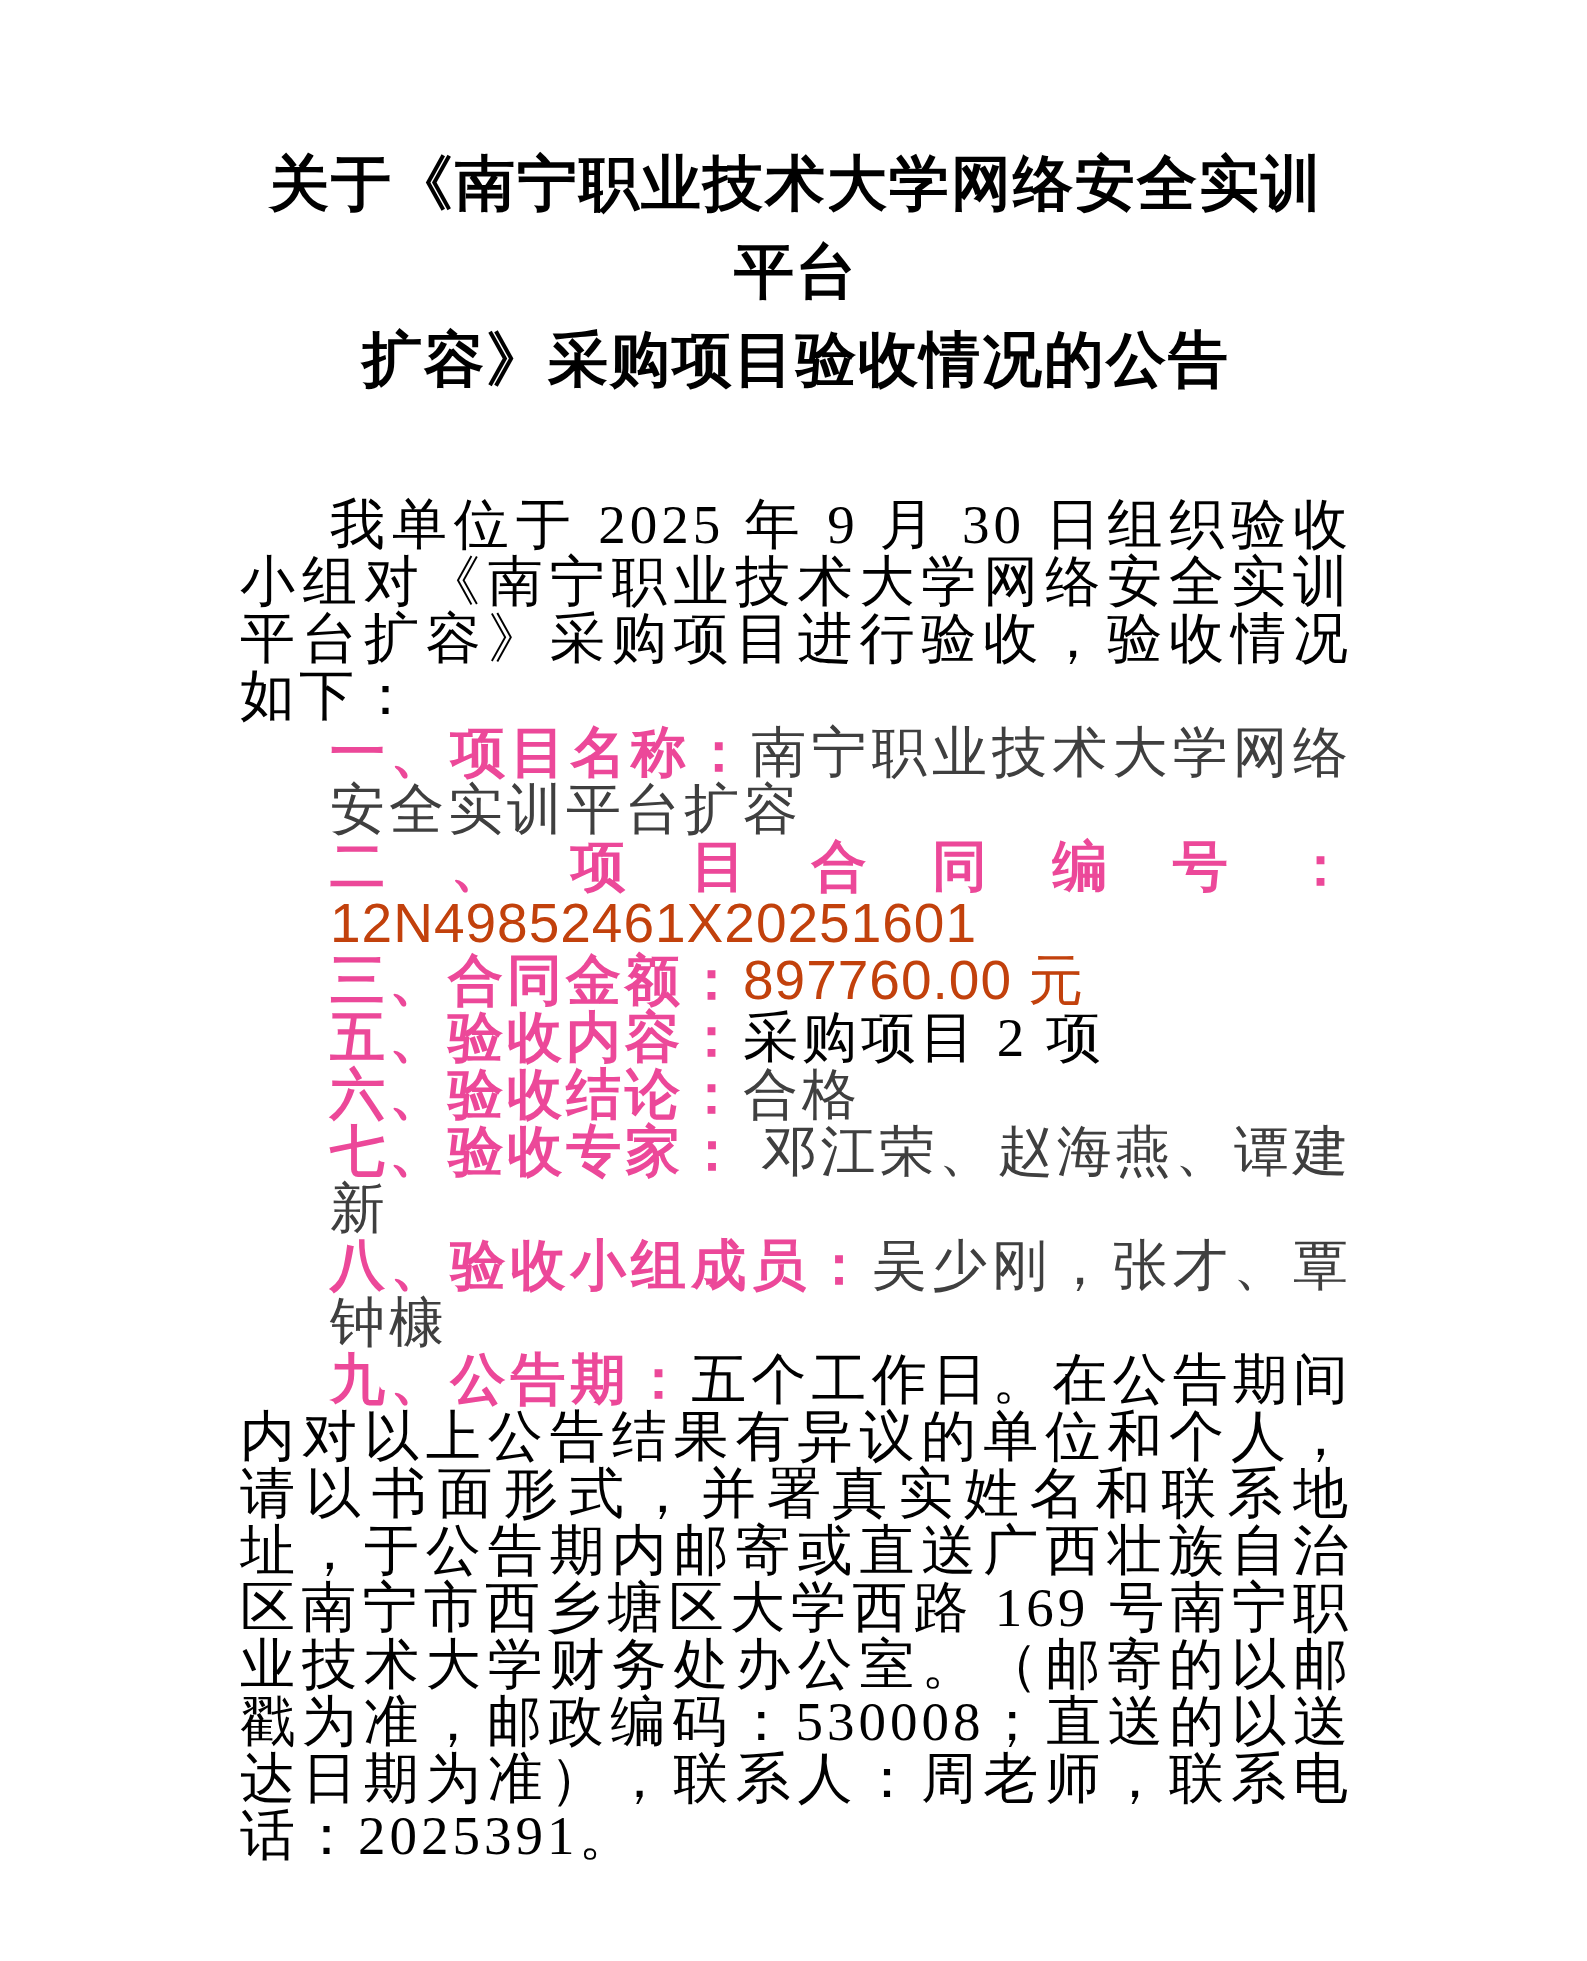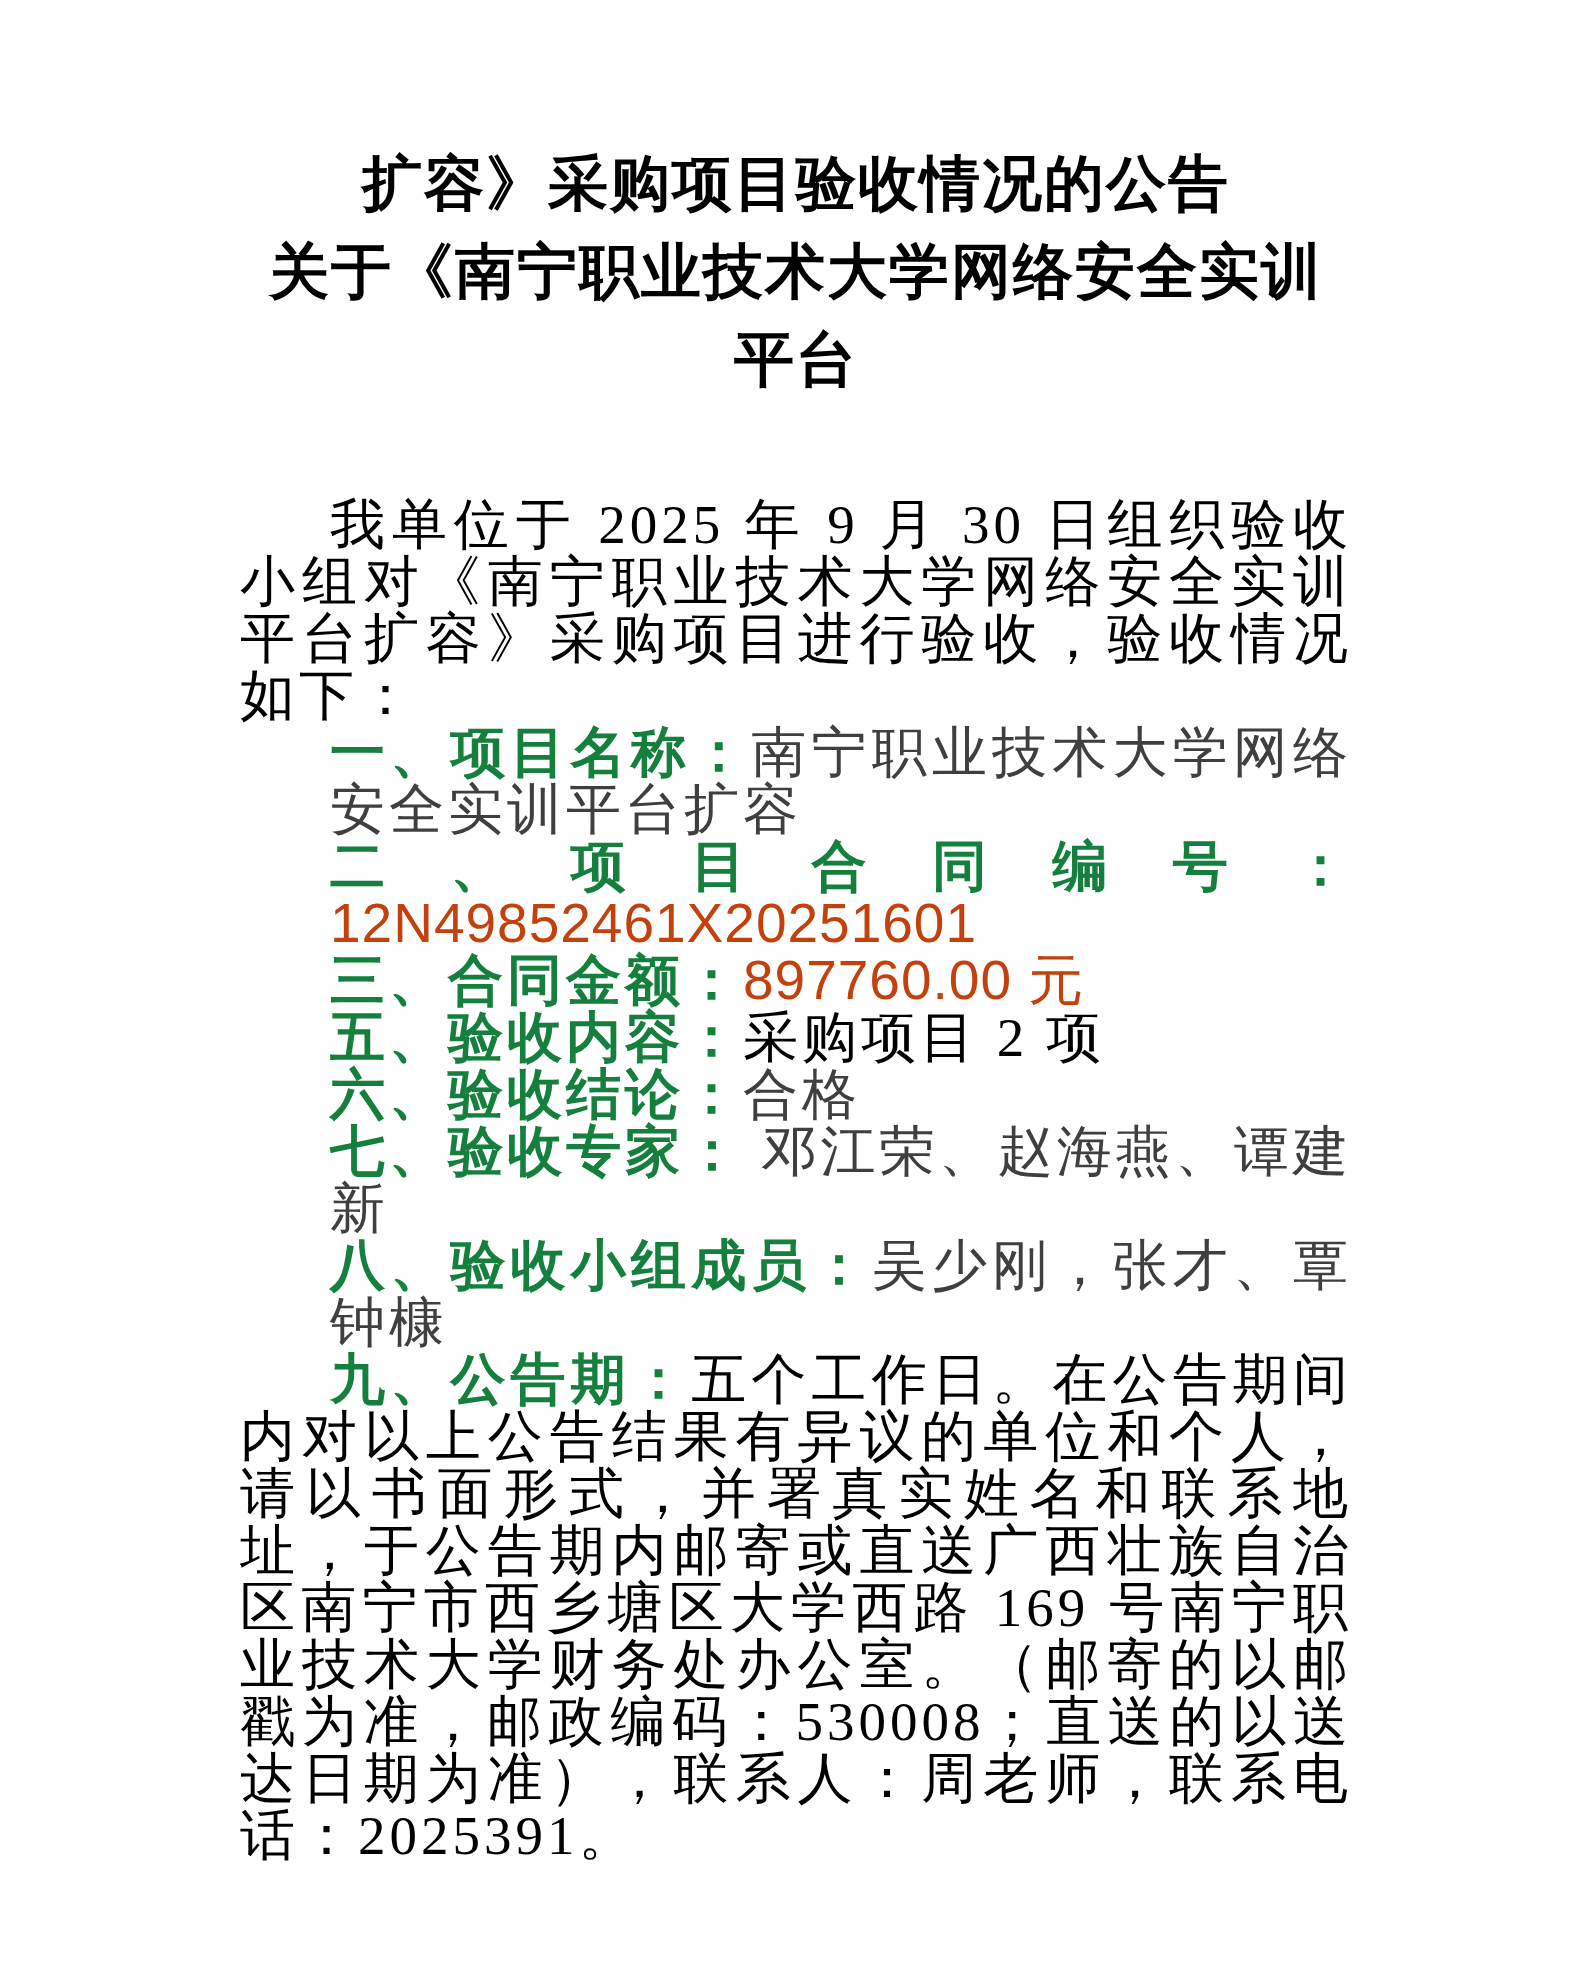--- a/index.html
+++ b/index.html
@@ -34,21 +34,21 @@
   .intro {
     margin: 92px 0 0 0;
     text-indent: 90px;
   }
   .item {
     margin: 0 0 0 90px;
   }
   .item-label {
     font-family: "Liberation Sans", "DejaVu Sans", sans-serif;
     font-weight: 700;
-    color: #15803d;
+    color: #ec4899;
     letter-spacing: 4px;
   }
   .value-gray {
     color: #3f3f3f;
     font-weight: 400;
   }
   .value-number {
     font-family: "Liberation Sans", "DejaVu Sans", sans-serif;
     font-weight: 400;
     color: #c2410c;
@@ -62,22 +62,22 @@
     margin: 0;
     text-indent: 90px;
   }
 </style>
 </head>
 <body>
 
 <div class="page">
 
   <h1 class="doc-title">
+    <span class="title-line">关于《南宁职业技术大学网络安全实训平台</span>
     <span class="title-line">扩容》采购项目验收情况的公告</span>
-    <span class="title-line">关于《南宁职业技术大学网络安全实训平台</span>
   </h1>
 
   <p class="body-text intro">我单位于 2025 年 9 月 30 日组织验收小组对《南宁职业技术大学网络安全实训平台扩容》采购项目进行验收，验收情况如下：</p>
 
   <div class="body-text item">
     <span class="item-label">一、项目名称：</span><span class="value-gray">南宁职业技术大学网络安全实训平台扩容</span>
   </div>
 
   <div class="body-text item">
     <span class="item-label">二、项目合同编号：</span><span class="value-number">12N49852461X20251601</span>

